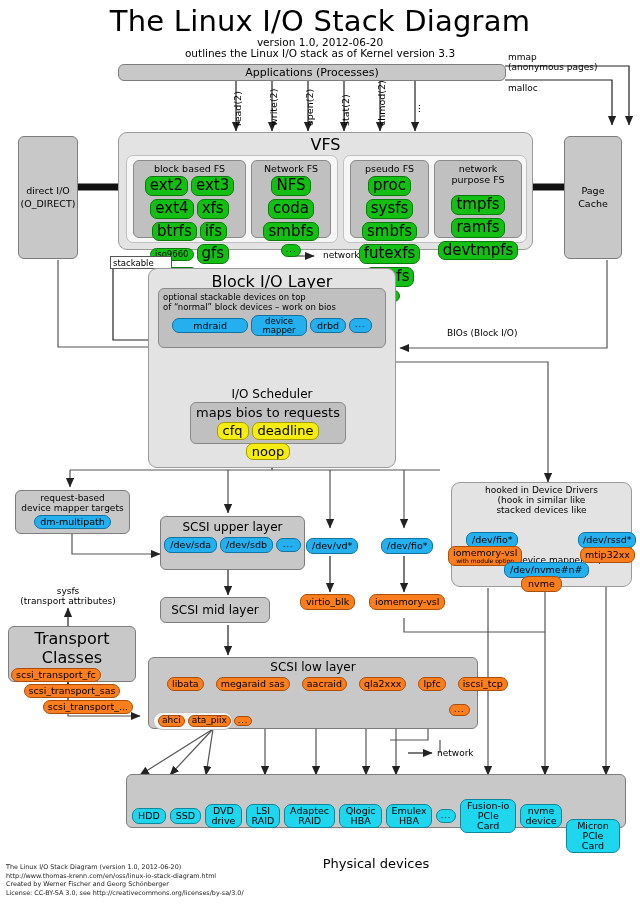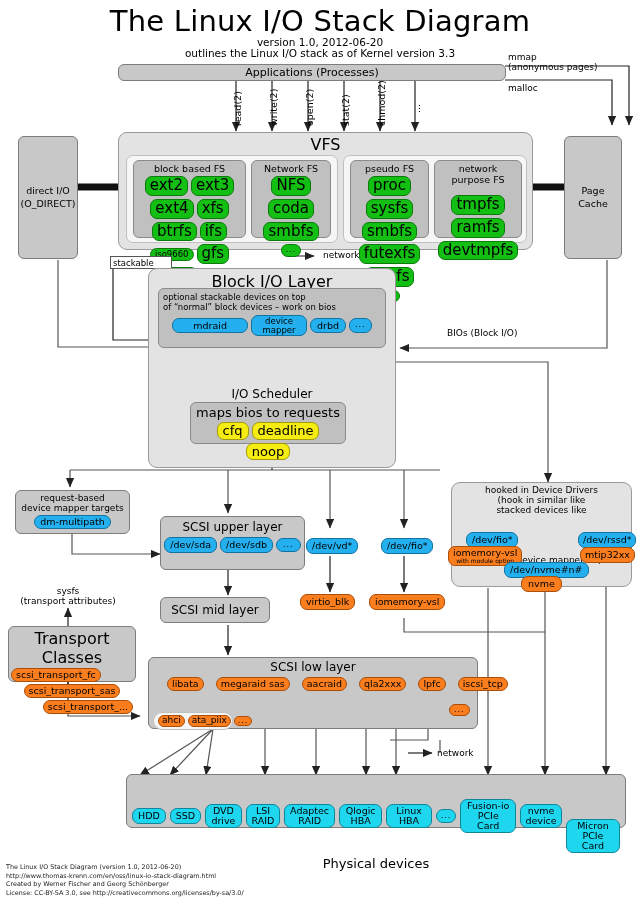--- a/index.html
+++ b/index.html
@@ -323,21 +323,21 @@
   <div class="abs lbl" style="left:437px;top:748px;">network</div>
 
   <div class="abs gbox" style="left:126px;top:774px;width:500px;height:54px;">
     <div style="display:flex;align-items:center;gap:4px;padding:4px 5px 0 5px;">
       <span class="pill cyan" style="padding:2px 5px;">HDD</span>
       <span class="pill cyan" style="padding:2px 5px;">SSD</span>
       <span class="pill cyan" style="padding:1px 4px;width:30px;white-space:normal;line-height:1.05;">DVD drive</span>
       <span class="pill cyan" style="padding:1px 4px;width:28px;white-space:normal;line-height:1.05;">LSI RAID</span>
       <span class="pill cyan" style="padding:1px 4px;width:46px;white-space:normal;line-height:1.05;">Adaptec RAID</span>
       <span class="pill cyan" style="padding:1px 4px;width:38px;white-space:normal;line-height:1.05;">Qlogic HBA</span>
-      <span class="pill cyan" style="padding:1px 4px;width:40px;white-space:normal;line-height:1.05;">Linux HBA</span>
+      <span class="pill cyan" style="padding:1px 4px;width:40px;white-space:normal;line-height:1.05;">Emulex HBA</span>
       <span class="pill cyan dots" style="padding:2px 4px;">...</span>
       <span class="pill cyan" style="padding:1px 4px;width:52px;white-space:normal;line-height:1.05;">Fusion-io PCIe Card</span>
       <span class="pill cyan" style="padding:1px 4px;width:36px;white-space:normal;line-height:1.05;">nvme device</span>
       <span class="pill cyan" style="padding:1px 4px;width:50px;white-space:normal;line-height:1.05;margin-top:40px;">Micron PCIe Card</span>
     </div>
     <div style="text-align:center;font-size:13px;margin-top:3px;">Physical devices</div>
   </div>
 
   <div class="abs foot">
     <div>The Linux I/O Stack Diagram (version 1.0, 2012-06-20)</div>

